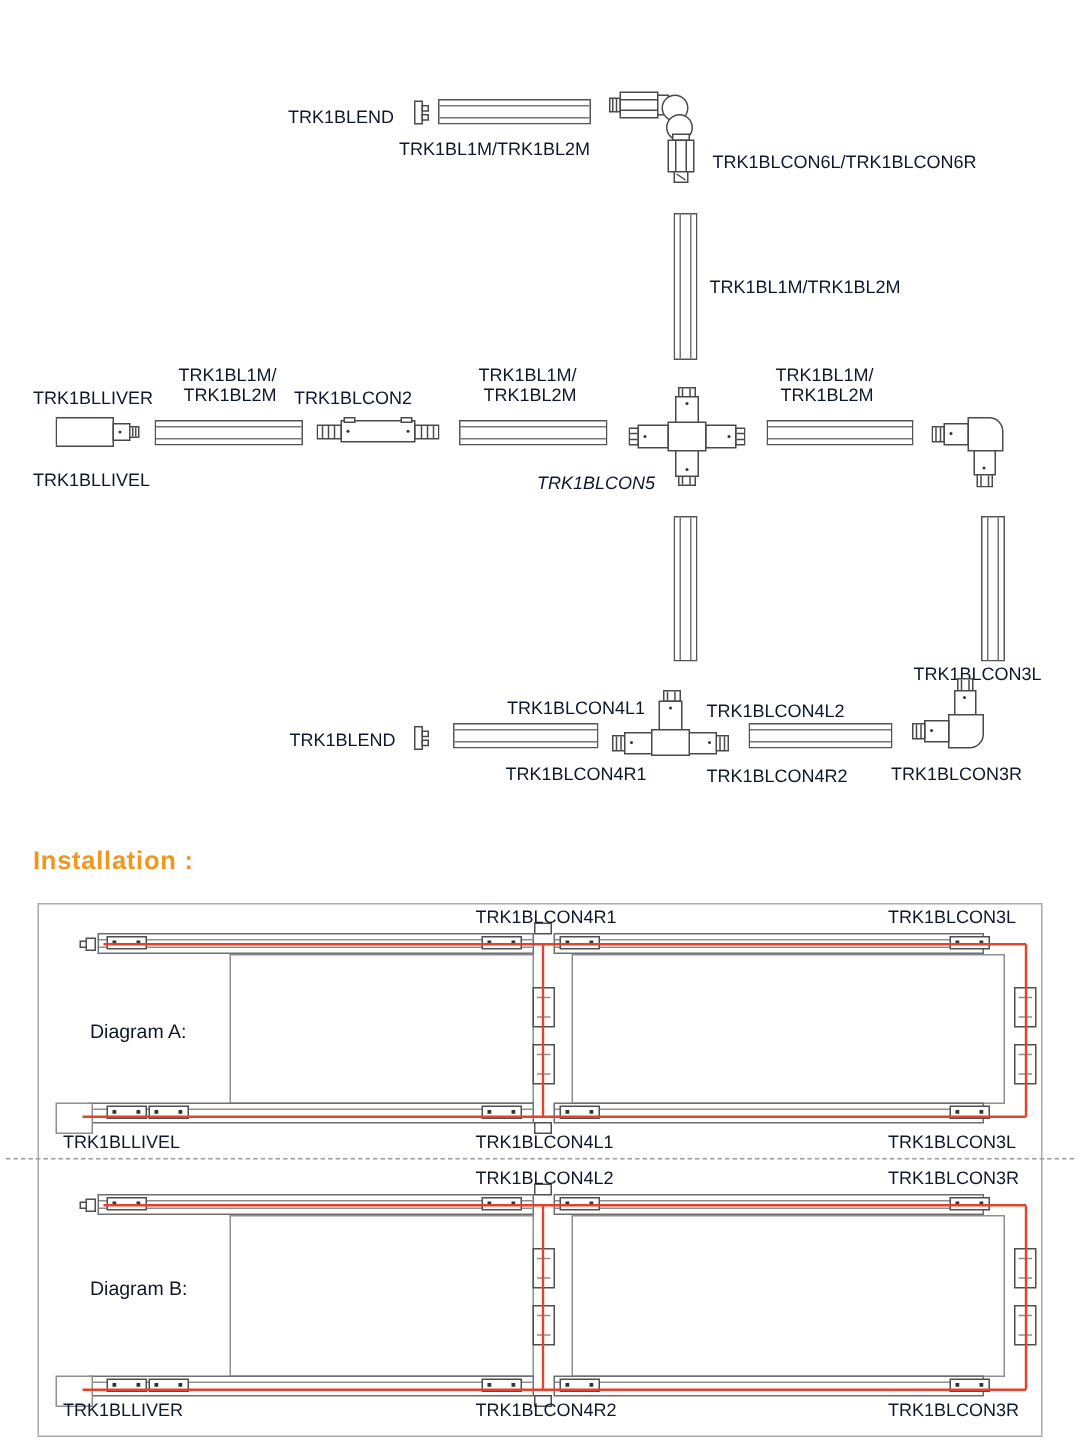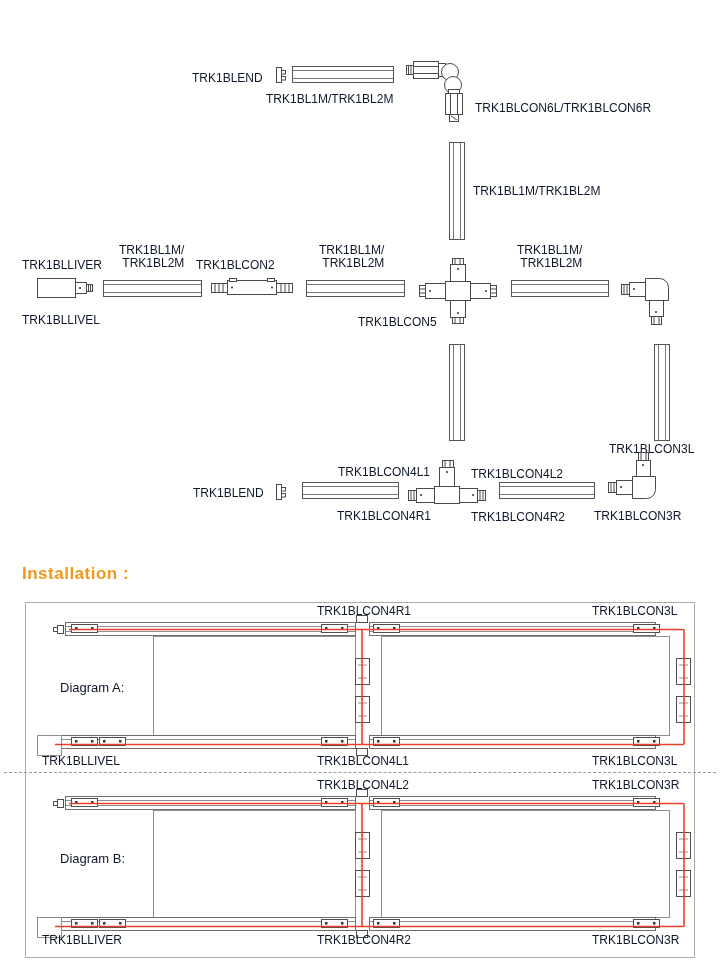--- a/index.html
+++ b/index.html
@@ -140,21 +140,21 @@
     <line class="tick" x1="1" y1="31" x2="6" y2="31"></line>
         <line class="tick" x1="1" y1="35" x2="6" y2="35"></line>
     <line class="tick" x1="72" y1="31" x2="77" y2="31"></line>
         <line class="tick" x1="72" y1="35" x2="77" y2="35"></line>
     <circle cx="11" cy="33" r="1" fill="#333"></circle>
         <circle cx="67" cy="33" r="1" fill="#333"></circle>
     <circle cx="39" cy="11" r="1" fill="#333"></circle>
         <circle cx="39" cy="55" r="1" fill="#333"></circle>
   </svg>
 </div>
-<div class="lbl" style="left:358px;top:316px;">TRK1BLCON5</div>
+<div class="lbl" style="left:358px;top:316px;font-style:italic;">TRK1BLCON5</div>
 <div class="icon track" style="left:511px;top:280px;width:98px;height:17px;">
       <svg width="98" height="17">
         <rect x="0.5" y="0.5" width="97" height="16" fill="#fff" stroke="#555" stroke-width="1"></rect>
         <line x1="1" y1="4.5" x2="97" y2="4.5" stroke="#777"></line>
         <line x1="1" y1="12.5" x2="97" y2="12.5" stroke="#777"></line>
       </svg>
     </div>
 <div class="icon" style="left:621px;top:273px;">
   <svg width="52" height="52">
     <rect class="s" x="0.5" y="11.5" width="8" height="10"></rect>

